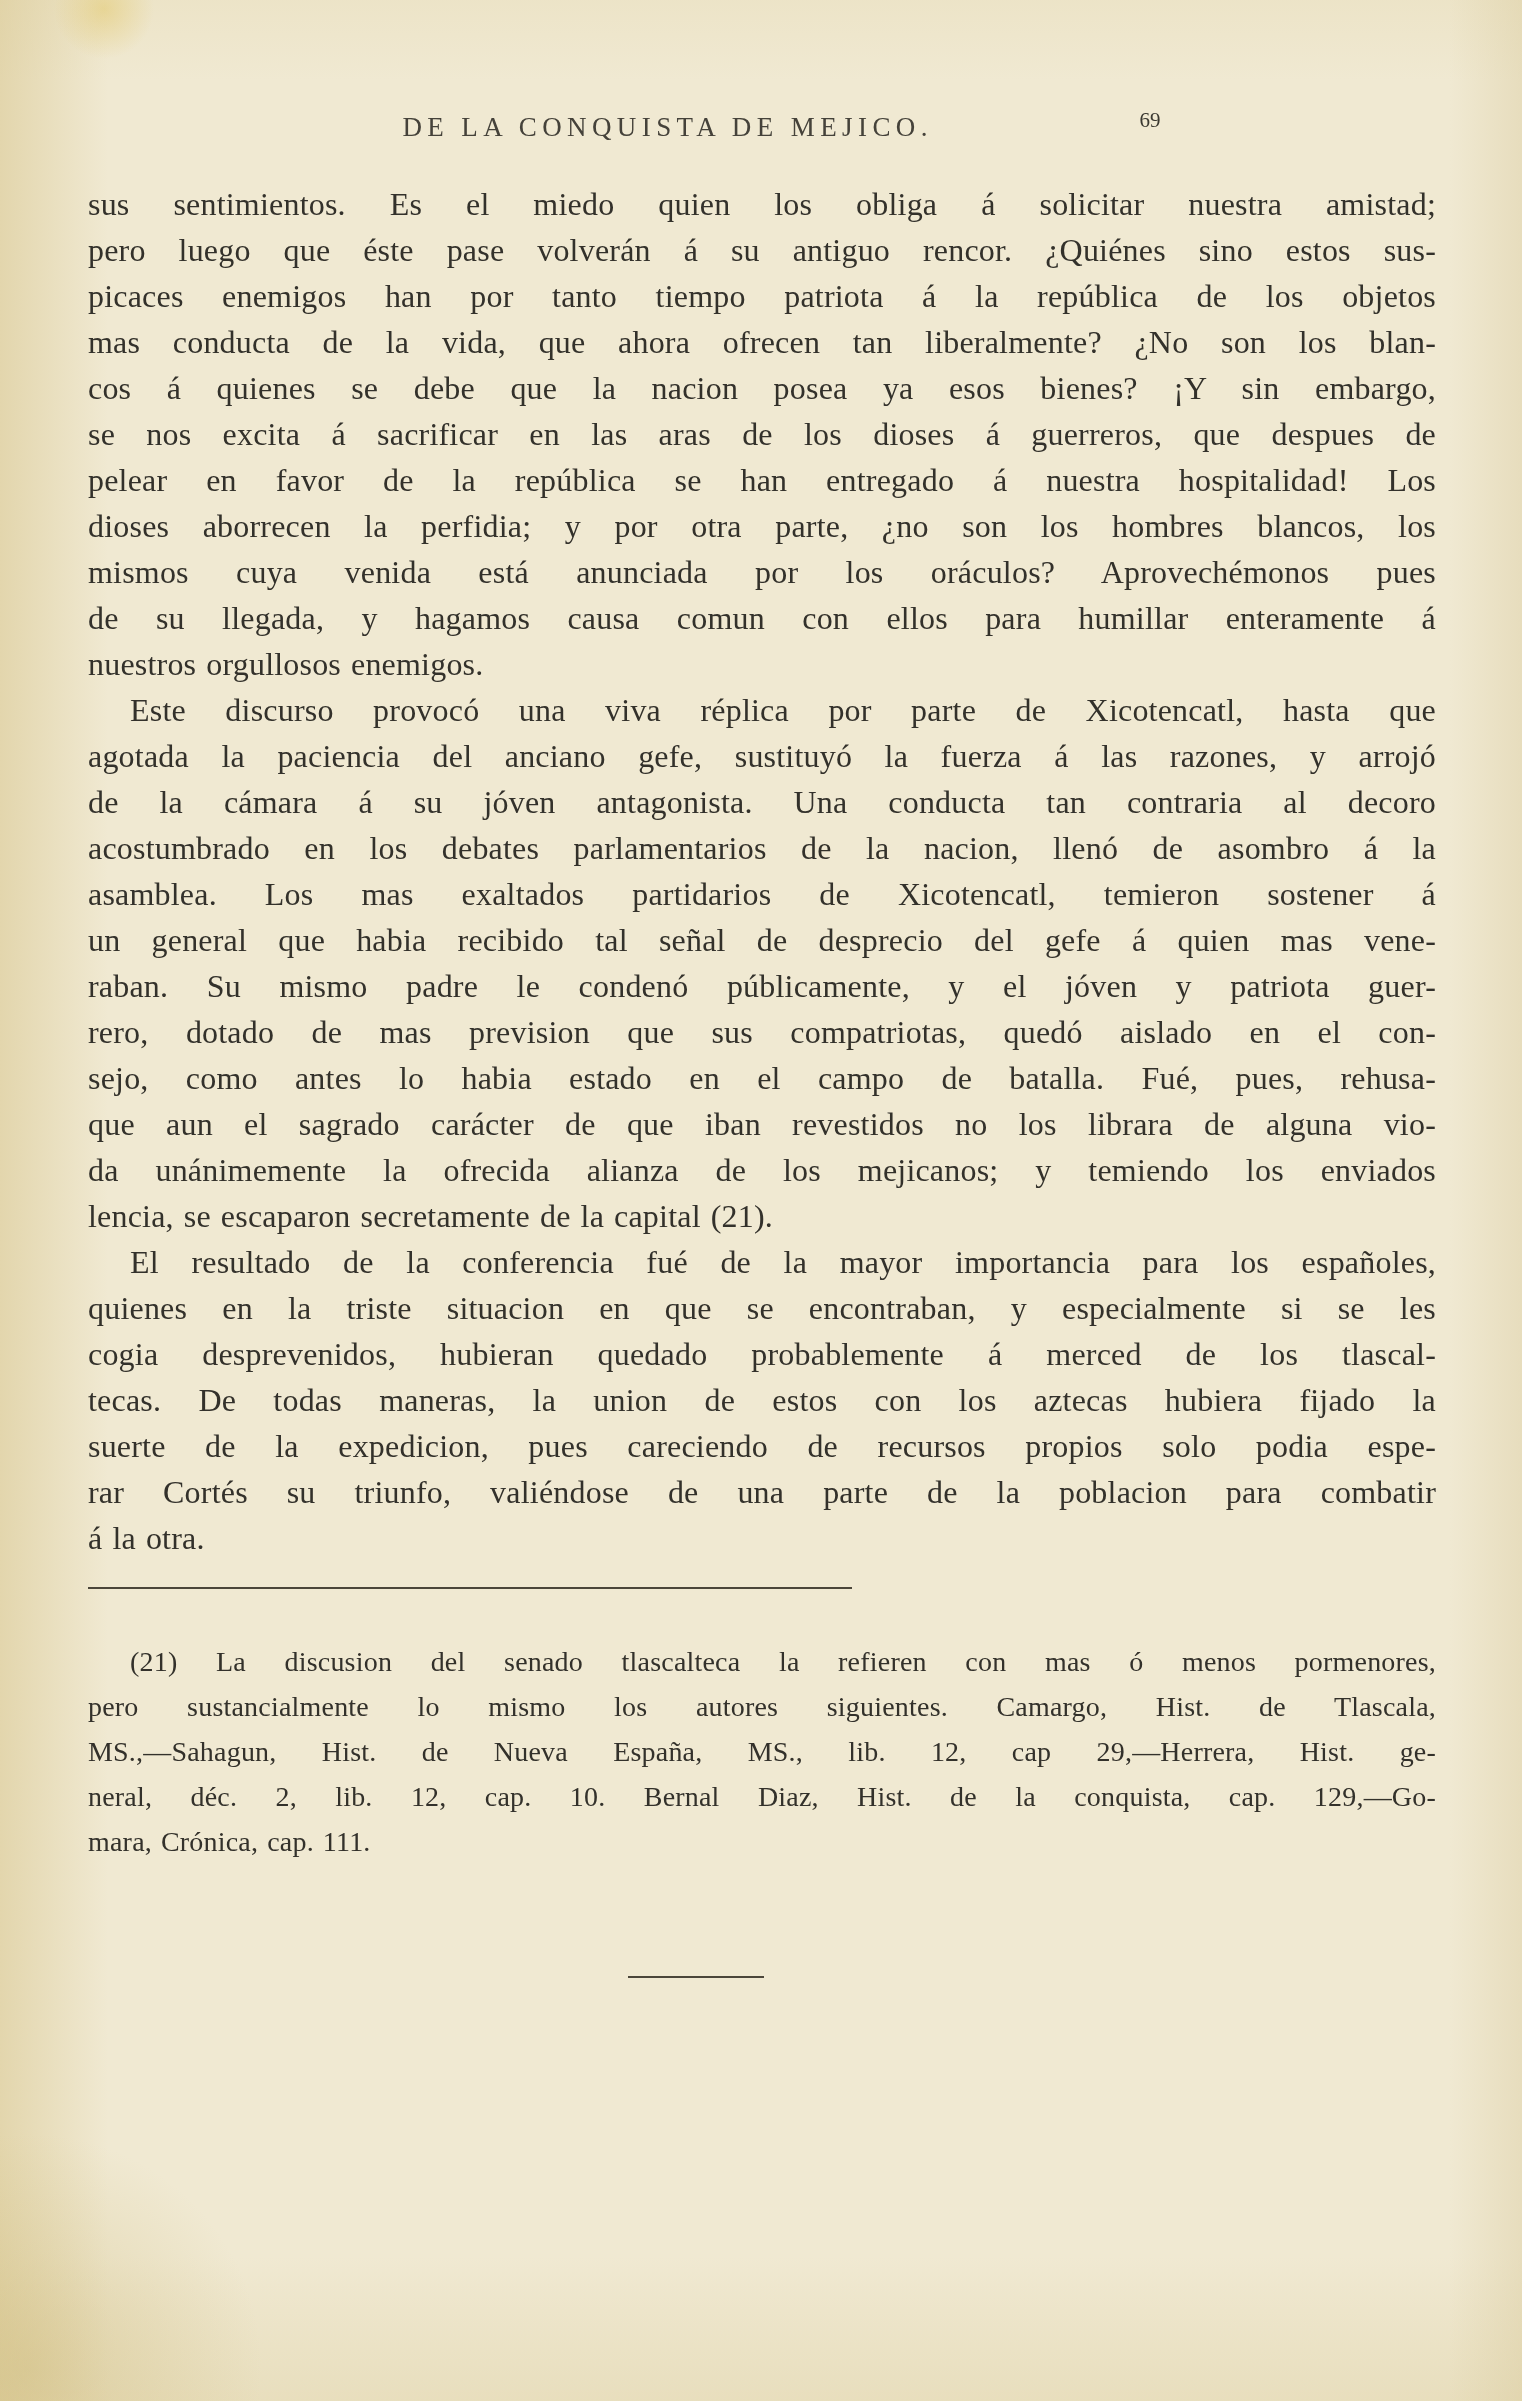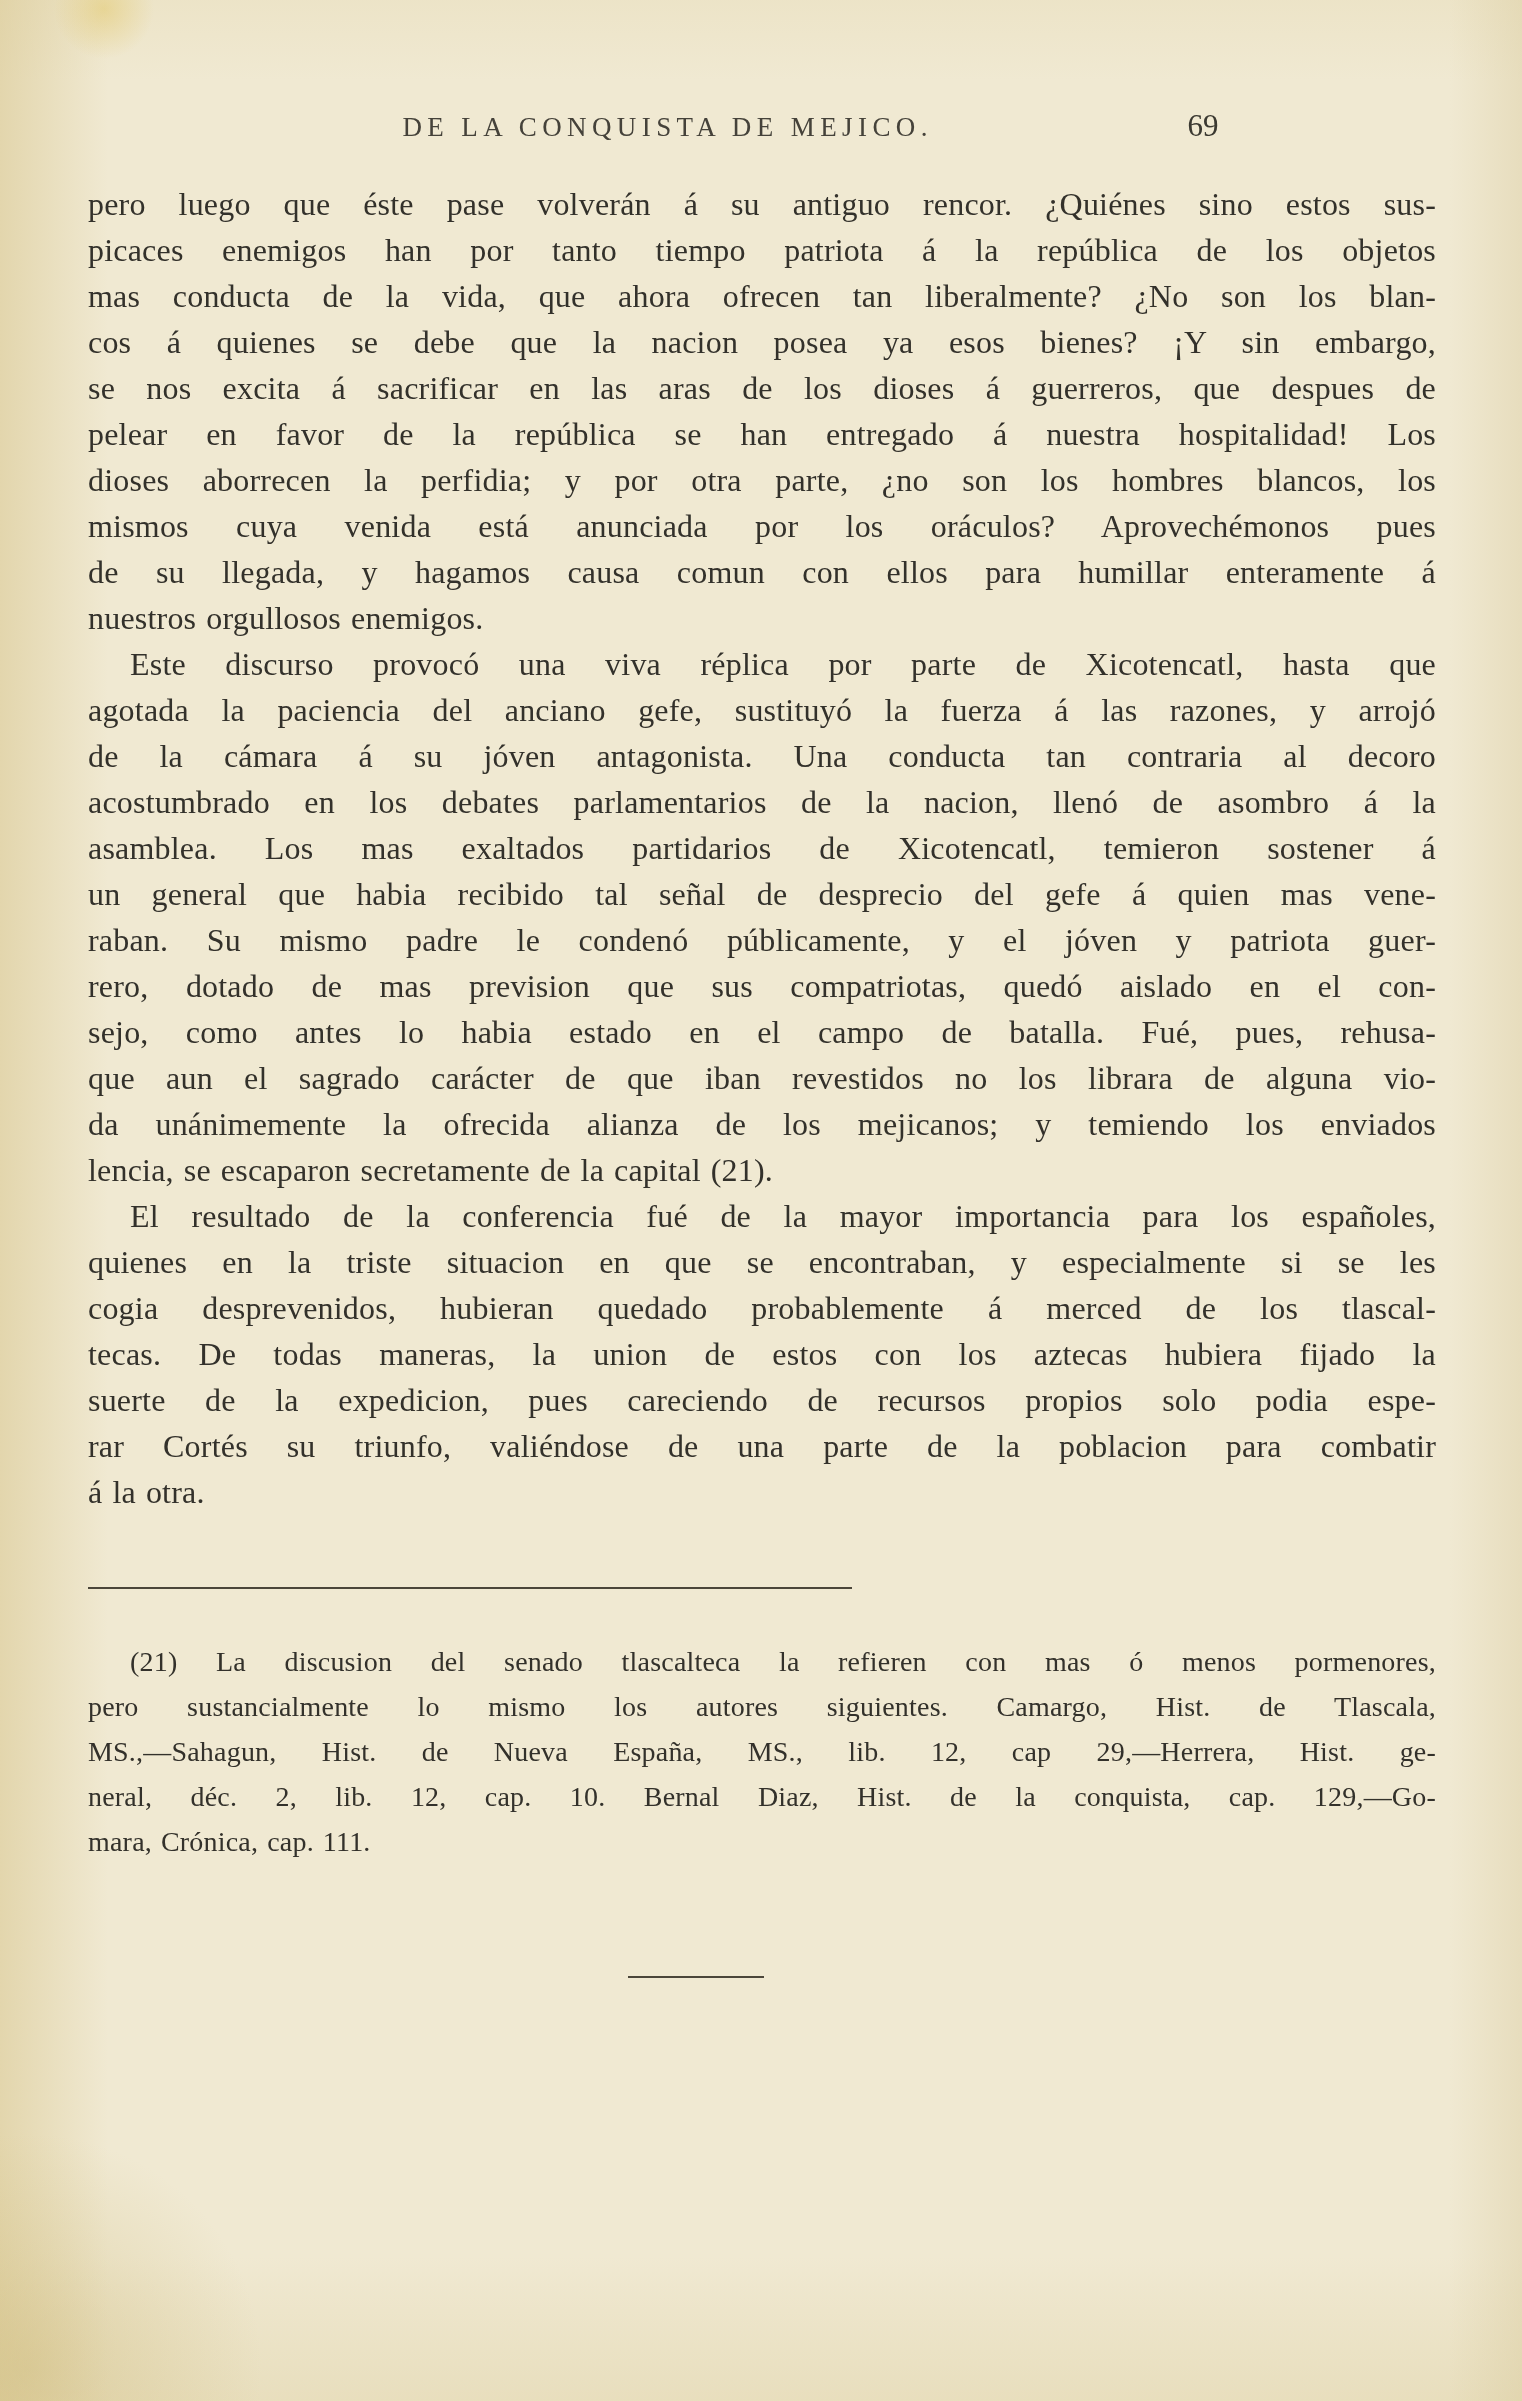--- a/index.html
+++ b/index.html
@@ -34,23 +34,22 @@
     top: 3.6px;
     font-size: 27px;
     letter-spacing: 5.4px;
     white-space: nowrap;
     color: #45423a;
   }
   .page-number {
     position: absolute;
     left: 78%;
     top: 0;
-    font-size: 31px;
+    font-size: 21px;
     color: #3b3931;
-    margin-left: 48px;
   }
   .body-text {
     position: absolute;
     top: 181px;
     left: 88px;
     width: 1348px;
     font-size: 32px;
     line-height: 46px;
     letter-spacing: 0.2px;
     word-spacing: 1.8px;
@@ -92,20 +91,21 @@
 
 <div class="page">
 
   <div class="header">
     <div class="running-title">DE LA CONQUISTA DE MEJICO.</div>
     <div class="page-number">69</div>
   </div>
 
   <div class="body-text">
     <div class="paragraph">
+        <div class="line">sus sentimientos. Es el miedo quien los obliga á solicitar nuestra amistad;</div>
         <div class="line">pero luego que éste pase volverán á su antiguo rencor. ¿Quiénes sino estos sus-</div>
         <div class="line">picaces enemigos han por tanto tiempo patriota á la república de los objetos</div>
         <div class="line">mas conducta de la vida, que ahora ofrecen tan liberalmente? ¿No son los blan-</div>
         <div class="line">cos á quienes se debe que la nacion posea ya esos bienes? ¡Y sin embargo,</div>
         <div class="line">se nos excita á sacrificar en las aras de los dioses á guerreros, que despues de</div>
         <div class="line">pelear en favor de la república se han entregado á nuestra hospitalidad! Los</div>
         <div class="line">dioses aborrecen la perfidia; y por otra parte, ¿no son los hombres blancos, los</div>
         <div class="line">mismos cuya venida está anunciada por los oráculos? Aprovechémonos pues</div>
         <div class="line">de su llegada, y hagamos causa comun con ellos para humillar enteramente á</div>
         <div class="line last">nuestros orgullosos enemigos.</div>

